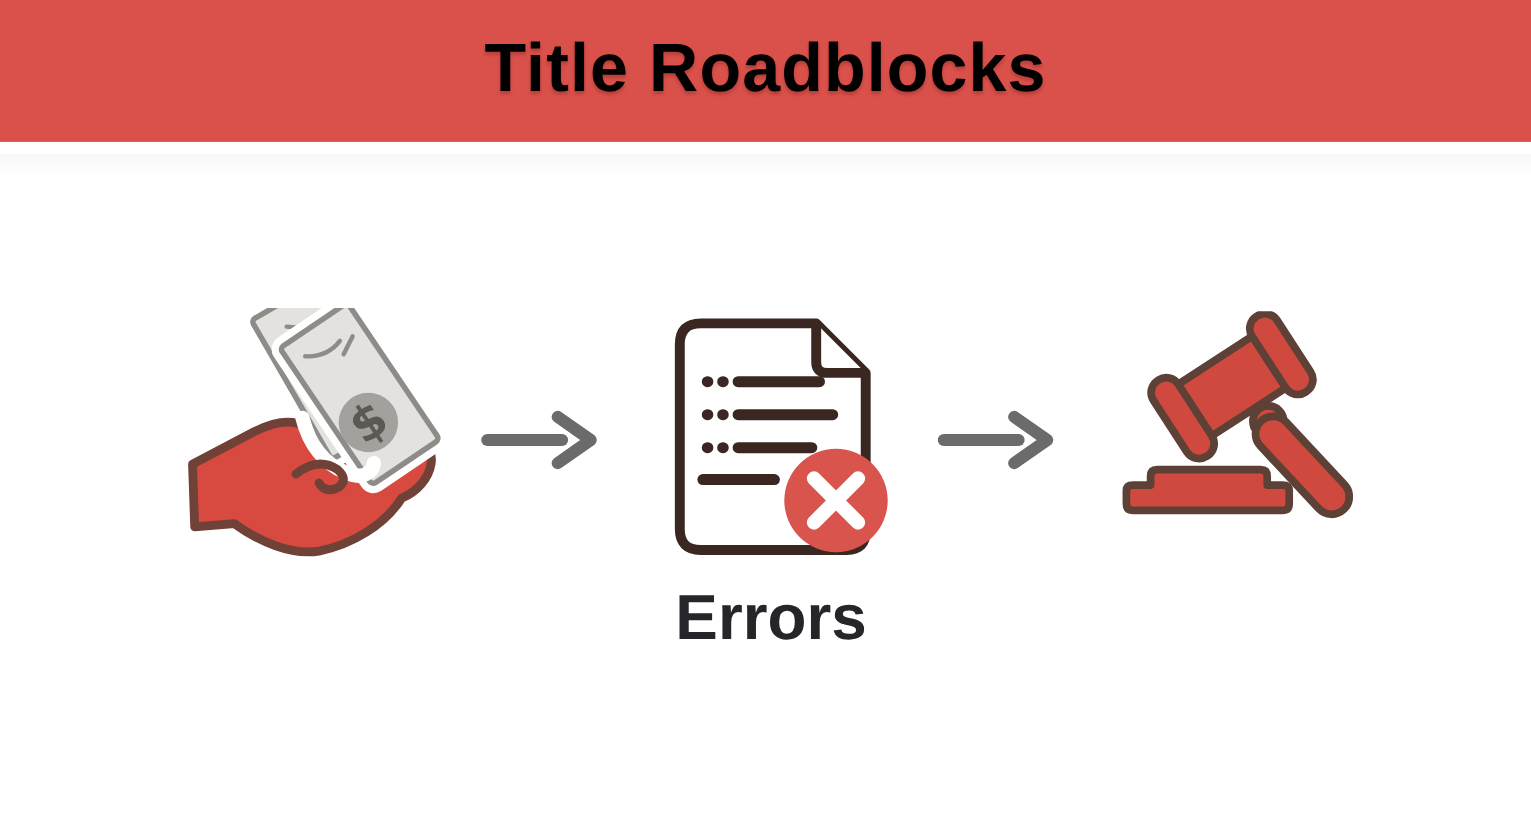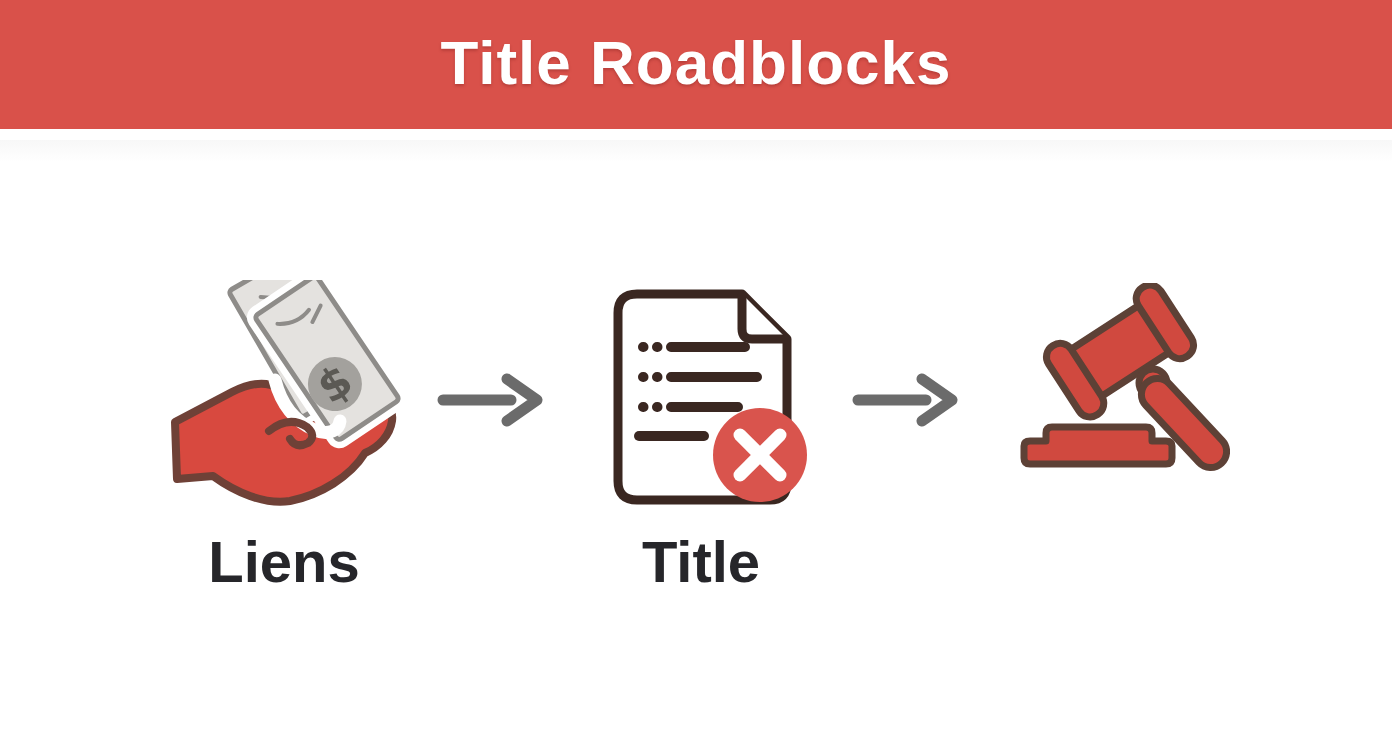--- a/index.html
+++ b/index.html
@@ -18,21 +18,21 @@
     position: absolute;
     left: 0; top: 0;
     width: 100%;
     height: 129px;
     background: #d9514a;
     display: flex;
     align-items: center;
     justify-content: center;
   }
   .banner-title {
-    color: #ffffff;
+    color: #000000;
     font-size: 62px;
     font-weight: 700;
     letter-spacing: 1px;
     text-shadow: 0 2px 3px rgba(120, 30, 25, 0.35);
     padding-bottom: 4px;
   }
 
   
   .under-band {
     position: absolute;
@@ -154,16 +154,15 @@
       </g>
 
       <circle cx="153" cy="100" r="14"></circle>
 
       <g transform="translate(184,140) rotate(47)">
         <rect x="-55" y="-16" width="110" height="32" rx="16"></rect>
       </g>
     </g>
   </svg>
 
-  <div class="step-label label-liens">Liens</div>
-  <div class="step-label label-errors">Title</div>
+  <div class="step-label label-errors">Errors</div>
 
 </div>
 
 </body></html>

